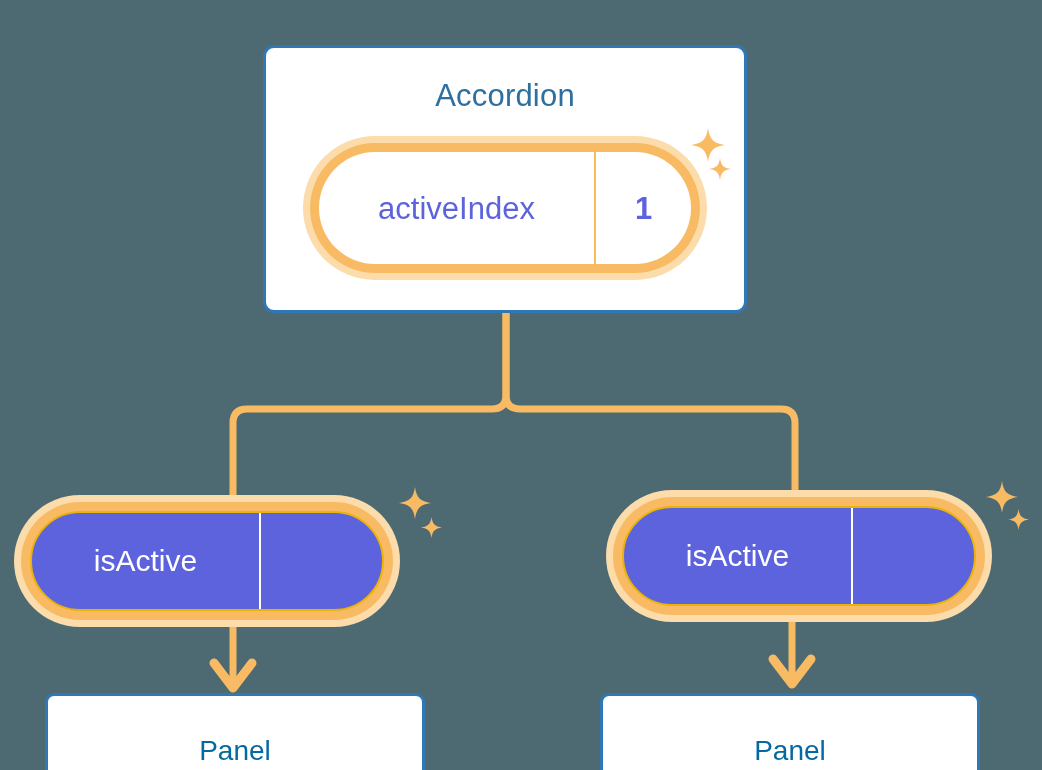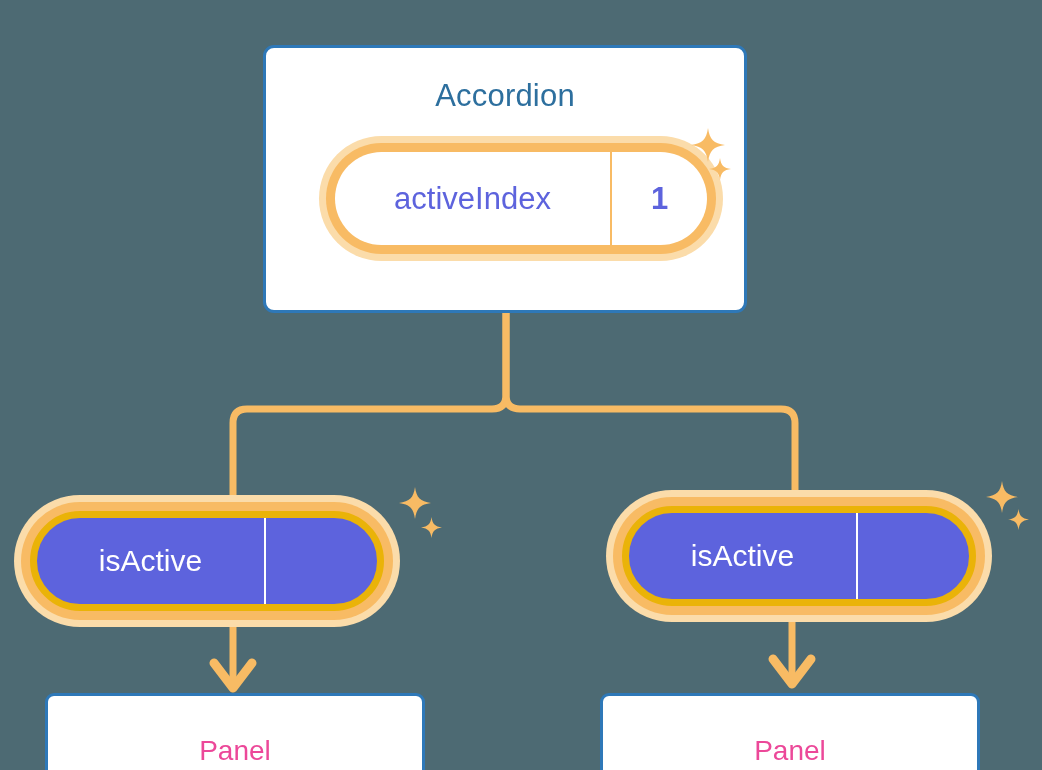--- a/index.html
+++ b/index.html
@@ -66,21 +66,21 @@
   }
   #panel-left  { left: 45px; }
   #panel-right { left: 600px; }
   .panel-label {
     position: absolute;
     left: 0;
     right: 0;
     top: 50%;
     transform: translateY(-50%);
     text-align: center;
-    color: #ec4899;
+    color: #0369a1;
     font-size: 28px;
     font-weight: 400;
     line-height: 1;
   }
 
   
   .pill-wrap {
     position: absolute;
   }
   
@@ -111,21 +111,21 @@
     right: 16px;
     bottom: 16px;
     border-radius: 999px;
     display: flex;
     align-items: center;
     overflow: hidden;
   }
   .pill-body.light { background: #ffffff; }
   .pill-body.solid {
     background: #5d63dd;
-    border: 7px solid #eab308;
+    border: 2px solid #eab308;
     box-sizing: border-box;
   }
   .pill-key, .pill-val {
     display: flex;
     align-items: center;
     justify-content: center;
     height: 100%;
     line-height: 1;
     white-space: nowrap;
   }
@@ -138,24 +138,24 @@
   }
   .pill-body.light .pill-key,
   .pill-body.light .pill-val { color: #5d63dd; }
   .pill-body.light .pill-divider { background: #f8bb64; }
   .pill-body.solid .pill-key,
   .pill-body.solid .pill-val { color: #ffffff; }
   .pill-body.solid .pill-divider { background: #ffffff; }
 
   
   #pill-active-index {
-    left: 319px;
+    left: 303px;
     top: 93px;
     width: 404px;
-    height: 125px;
+    height: 144px;
     text-align: center;
   }
   #pill-active-index .pill-key {
     flex: 0 0 275px;
     font-size: 31px;
   }
   #pill-active-index .pill-val {
     flex: 1 1 auto;
     font-size: 31px;
   }

